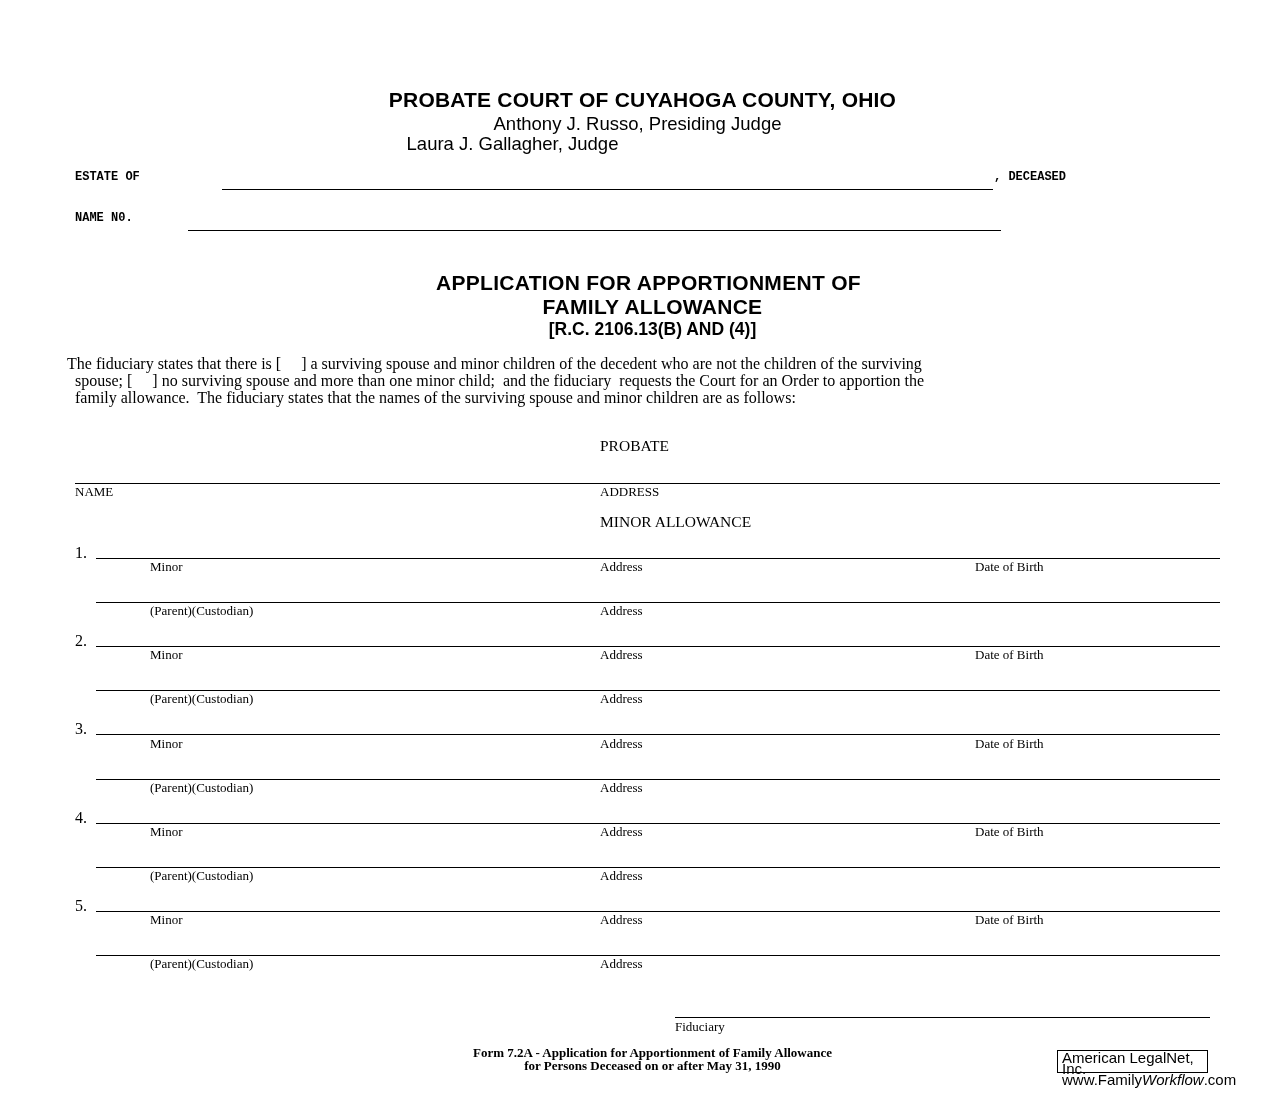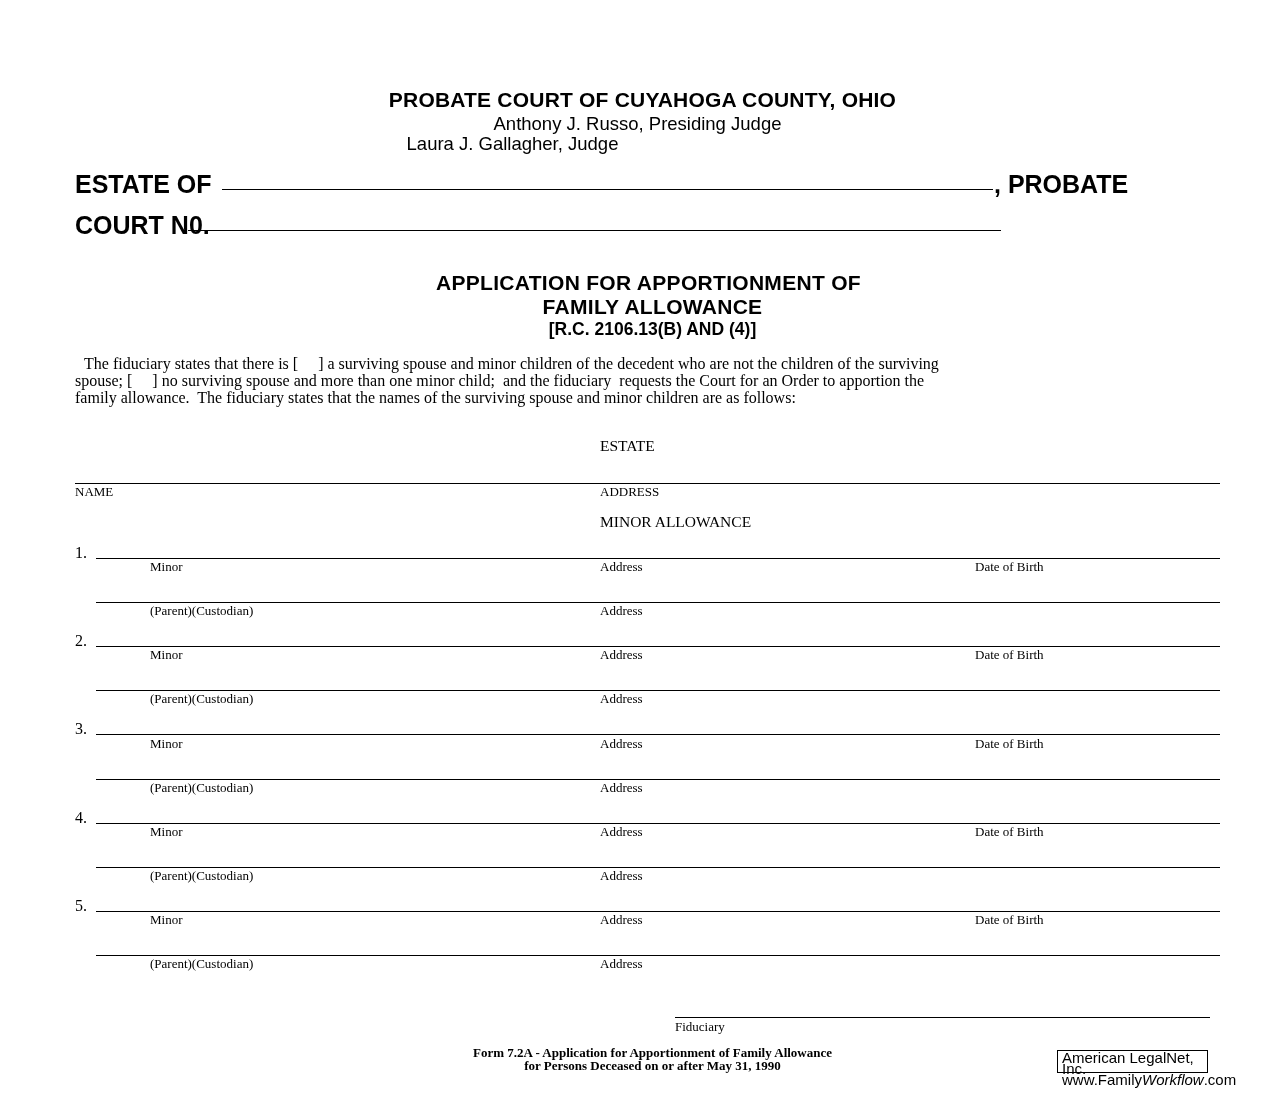--- a/index.html
+++ b/index.html
@@ -4,21 +4,21 @@
   <style>
     html, body { margin: 0; padding: 0; background: #ffffff; }
     body { width: 1275px; height: 1100px; position: relative; overflow: hidden; color: #000; }
     .abs { position: absolute; }
     .sans { font-family: "Liberation Sans", sans-serif; }
     .serif { font-family: "Liberation Serif", serif; }
     .center { text-align: center; }
     .court-title { left: 0; width: 1285px; top: 88px; font-size: 21px; font-weight: bold; letter-spacing: 0.2px; }
     .judge1 { left: 0; width: 1275px; top: 113px; font-size: 18.5px; }
     .judge2 { left: 0; width: 1025px; top: 133px; font-size: 18.5px; }
-    .field-label { font-size: 25px; font-weight: bold; }
+    .field-label { font-size: 12px; font-weight: bold; font-family: Liberation Mono, monospace; }
     .line { position: absolute; border-bottom: 1px solid #000; height: 0; }
     .title1 { left: 0; width: 1297px; top: 271px; font-size: 21px; font-weight: bold; letter-spacing: 0.3px; }
     .title2 { left: 0; width: 1305px; top: 295px; font-size: 21px; font-weight: bold; letter-spacing: 0.3px; }
     .title3 { left: 0; width: 1305px; top: 319px; font-size: 17.5px; font-weight: bold; }
     .section-label { font-size: 15.5px; }
     .small { font-size: 13px; text-align: right; }
     .num { font-size: 16px; }
     .footer1 { left: 0; width: 1305px; top: 1045px; font-size: 13px; font-weight: bold; }
     .footer2 { left: 0; width: 1305px; top: 1058px; font-size: 13px; font-weight: bold; }
     .badge { left: 1057px; top: 1050px; width: 151px; height: 23px; border: 1px solid #000; font-size: 15px; line-height: 11px; padding: 1px 11px 0 4px; box-sizing: border-box; }
@@ -27,37 +27,37 @@
 </head>
 <body>
 
 <div class="abs sans center court-title">PROBATE COURT OF CUYAHOGA COUNTY, OHIO</div>
 <div class="abs sans center judge1">Anthony J. Russo, Presiding Judge</div>
 <div class="abs sans center judge2">Laura J. Gallagher, Judge</div>
 
 <div class="abs sans field-label" style="left:75px; top:170px;">ESTATE OF</div>
 <div class="line" style="left:222px; top:189px; width:771px;"></div>
 <input class="input-blank serif" style="left: 225px; top: 170px; width: 765px;" value="">
-<div class="abs sans field-label" style="left:994px; top:170px;">, PROBATE</div>
+<div class="abs sans field-label" style="left:994px; top:170px;">, DECEASED</div>
 
-<div class="abs sans field-label" style="left:75px; top:211px;">COURT N0.</div>
+<div class="abs sans field-label" style="left:75px; top:211px;">NAME N0.</div>
 <div class="line" style="left:188px; top:230px; width:813px;"></div>
 <input class="input-blank serif" style="left: 192px; top: 211px; width: 805px;" value="">
 
 <div class="abs sans center title1">APPLICATION FOR APPORTIONMENT OF</div>
 <div class="abs sans center title2">FAMILY ALLOWANCE</div>
 <div class="abs sans center title3">[R.C. 2106.13(B) AND (4)]</div>
 
-<div class="abs serif" style="left:84px; top:355px; font-size:16px; white-space:pre;">The fiduciary states that there is [     ] a surviving spouse and minor children of the decedent who are not the children of the surviving</div>
+<div class="abs serif" style="left:67px; top:355px; font-size:16px; white-space:pre;">The fiduciary states that there is [     ] a surviving spouse and minor children of the decedent who are not the children of the surviving</div>
 <div class="abs serif" style="left:75px; top:372px; font-size:16px; white-space:pre;">spouse; [     ] no surviving spouse and more than one minor child;  and the fiduciary  requests the Court for an Order to apportion the</div>
 <div class="abs serif" style="left:75px; top:389px; font-size:16px; white-space:pre;">family allowance.  The fiduciary states that the names of the surviving spouse and minor children are as follows:</div>
 <div class="abs" style="left:360px; top:356px; width:26px; height:15px;"></div>
 <div class="abs" style="left:148px; top:373px; width:24px; height:15px;"></div>
 
-<div class="abs serif section-label" style="left:600px; top:437px;">ESTATE</div>
+<div class="abs serif section-label" style="left:600px; top:437px;">PROBATE</div>
 <div class="line" style="left:75px; top:483px; width:1145px;"></div>
 <input class="input-blank serif" style="left: 78px; top: 465px; width: 510px;" value="">
 <input class="input-blank serif" style="left: 600px; top: 465px; width: 615px;" value="">
 <div class="abs serif small" style="left:75px; top:484px;">NAME</div>
 <div class="abs serif small" style="left:600px; top:484px;">ADDRESS</div>
 
 <div class="abs serif section-label" style="left:600px; top:513px;">MINOR ALLOWANCE</div>
 
 <div>
   <div class="abs serif num" style="left:75px; top:544px;">1.</div>

